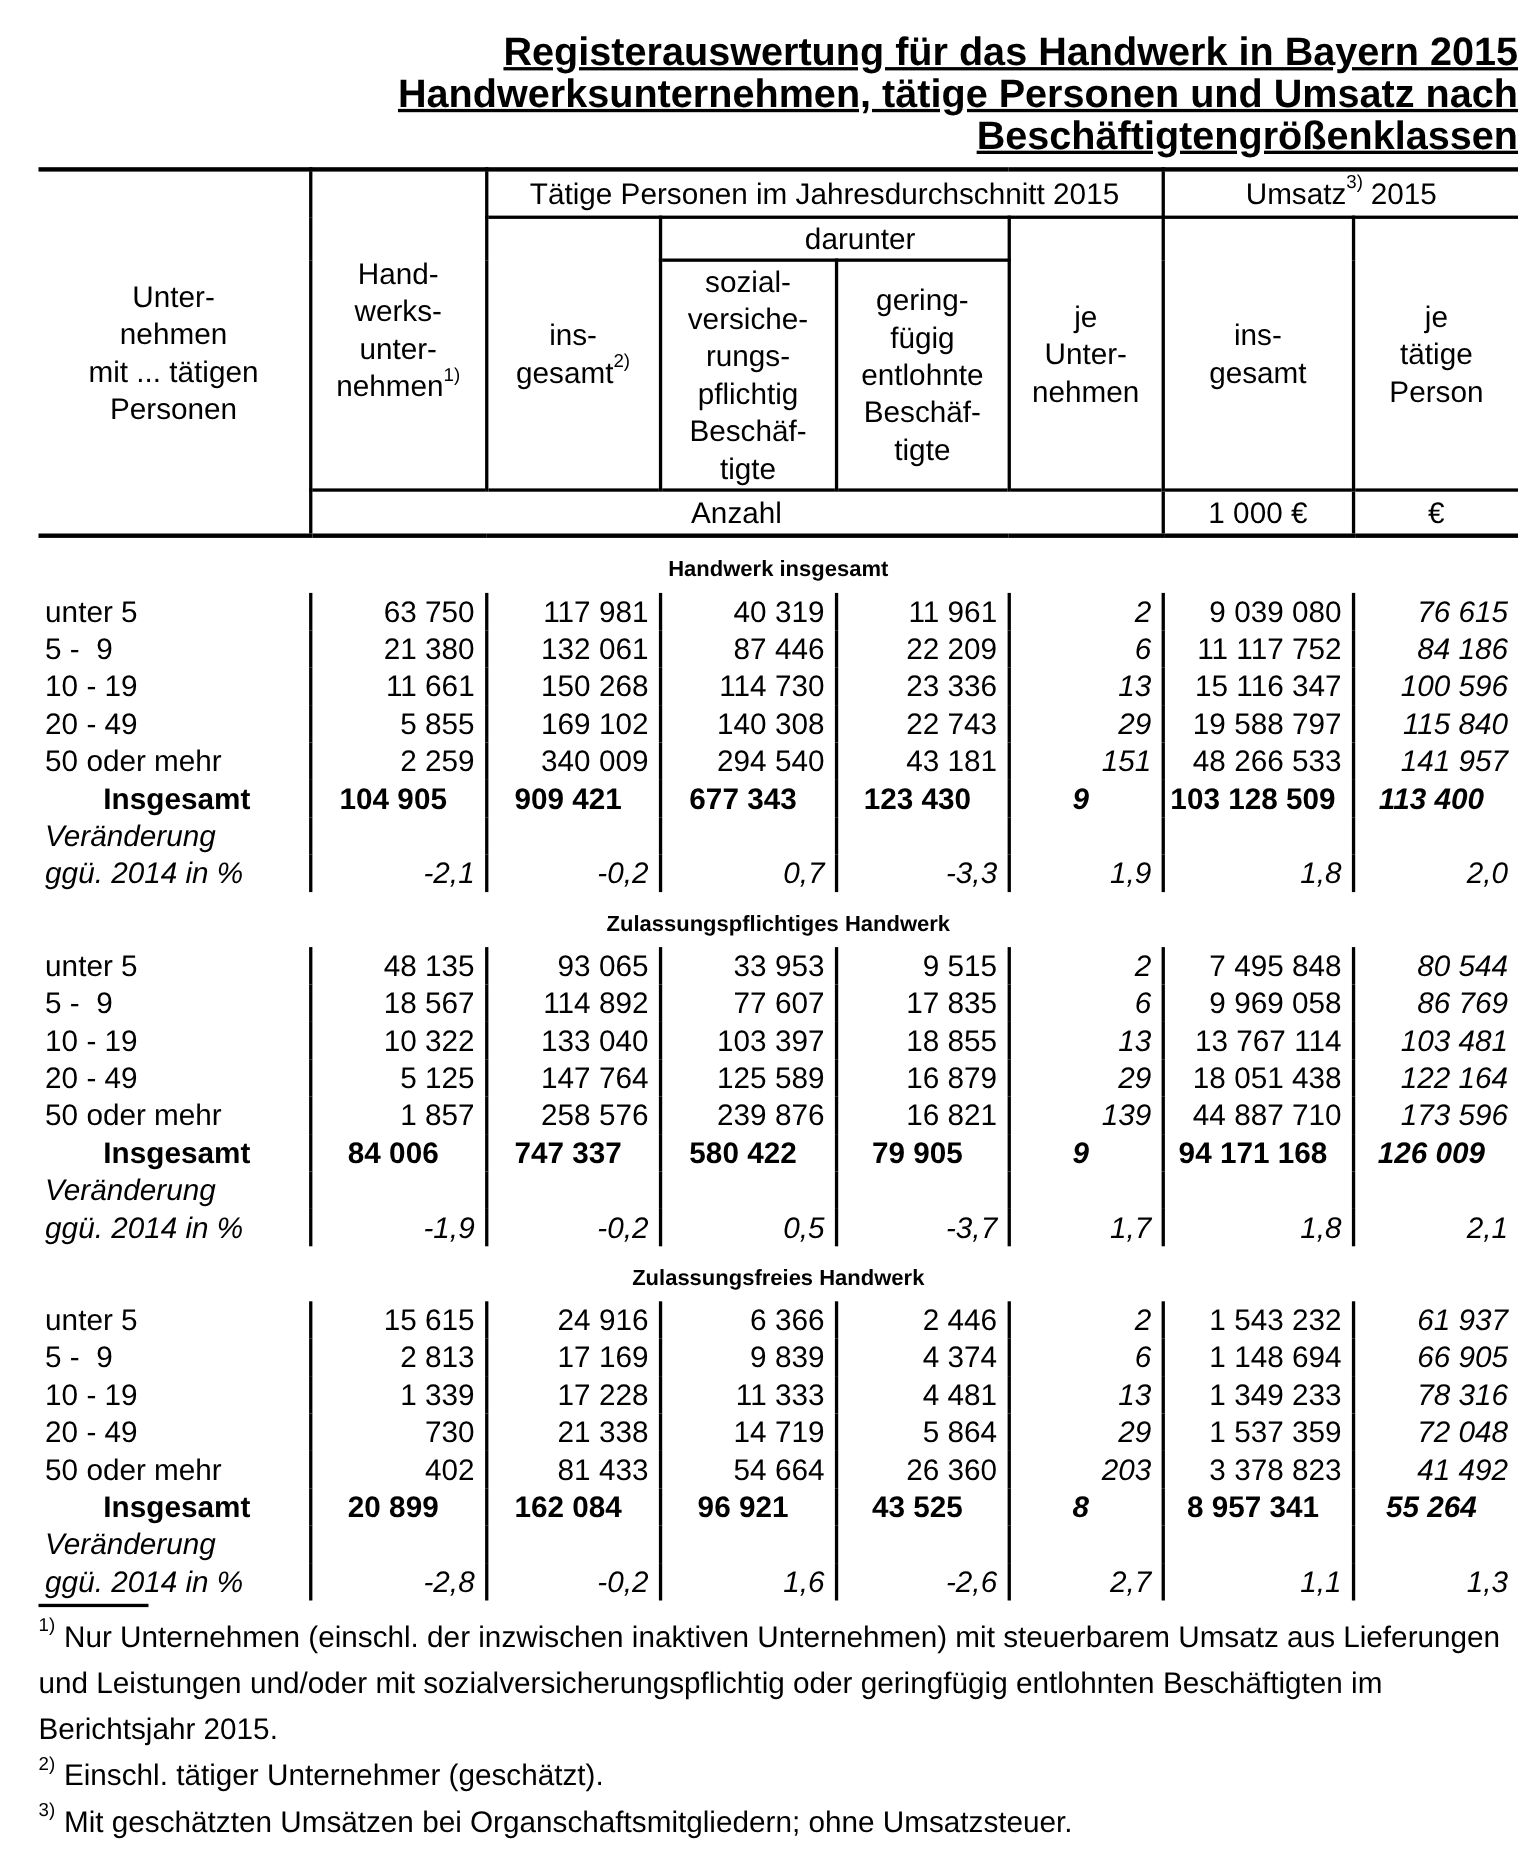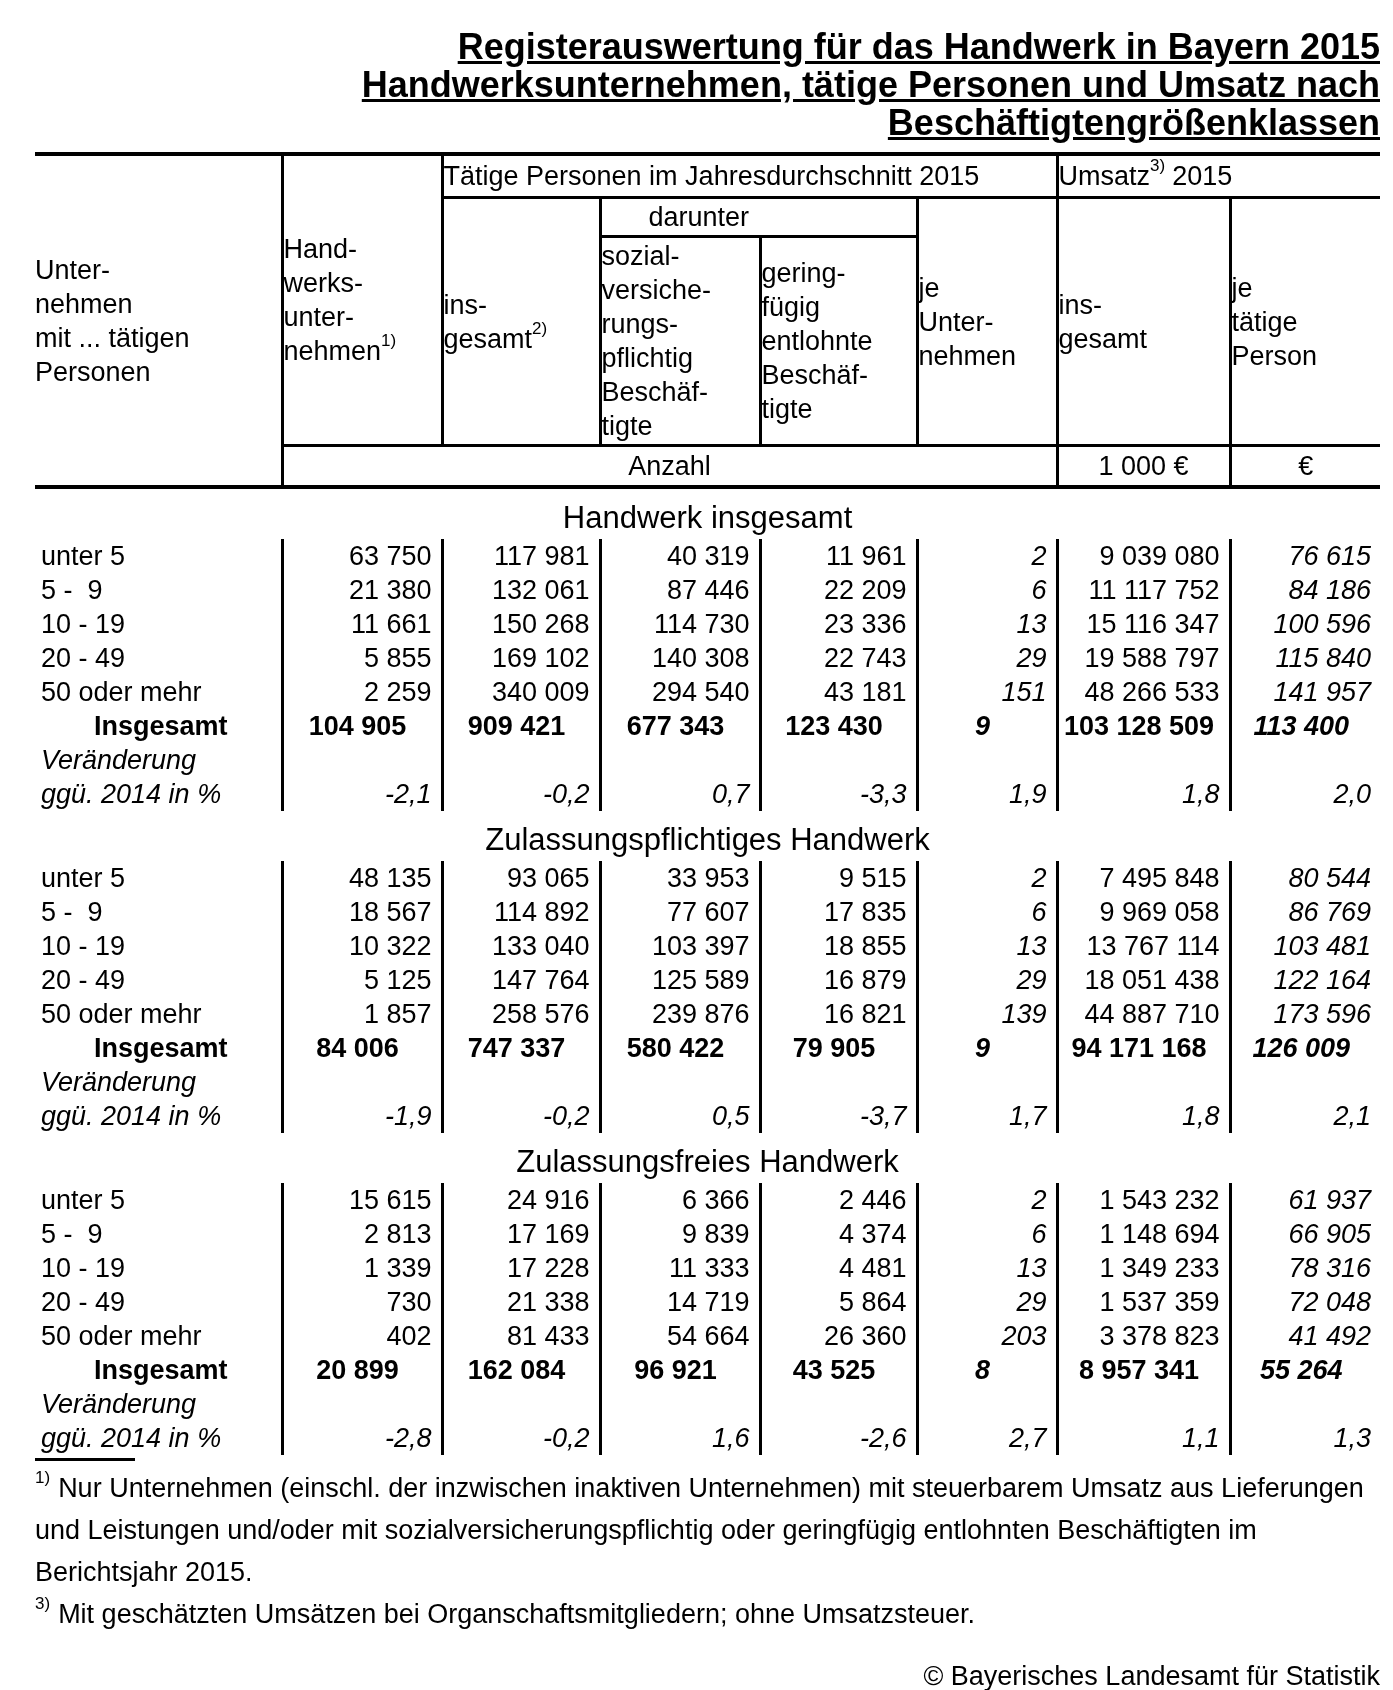--- a/index.html
+++ b/index.html
@@ -6,37 +6,37 @@
   body {
     width:1393px; height:1690px; color:#000;
     font-family:"Liberation Sans","DejaVu Sans",sans-serif;
     -webkit-font-smoothing:antialiased;
   }
   .titles { margin:28px 0 10px 35px; width:1345px; text-align:right;
             font-weight:bold; font-size:36px; line-height:38px;text-decoration:underline; }
   table { border-collapse:collapse; table-layout:fixed; margin-left:35px;
           width:1345px; border-top:4px solid #000; }
   th,td { padding:0; }
-  th { font-weight:normal; font-size:27px; text-align:left;
+  th { font-weight:normal; font-size:27px; text-align:center;
        vertical-align:middle; line-height:34px; }
   .pre { white-space:pre-line; }
   .vr { border-right:3px solid #000; }
   .banner { border-bottom:3px solid #000; height:40px; }
   .darunter { border-bottom:3px solid #000; height:36px;padding-left:47px; }
   .hc1 { border-bottom:4px solid #000; }
   .tall3 { height:206px; }
   tr.units td { border-top:3px solid #000; border-bottom:4px solid #000;
                 height:38px; text-align:center; font-size:27px; }
   tbody td { font-size:27px; height:34px; line-height:34px; }
   .num { text-align:right; padding-right:9px; }
   .lbl { text-align:left; padding-left:6px; white-space:pre; }
   .it  { font-style:italic; }
   tr.total td { font-weight:bold;text-align:center; }
   tr.change td { font-style:italic; }
-  tr.sect td { font-weight:normal; font-size:31px; text-align:center;
+  tr.sect td { font-weight:bold; font-size:20px; text-align:center;
                height:auto; line-height:30px; padding:14px 0 6px; }
   sup.sup { font-size:17px; line-height:0; position:relative; top:-4px; }
   .sfx { margin-left:7px; }
   .fnsep { width:100px; height:3px; background:#000; margin:3px 0 6px 35px; }
   .footnotes { margin-left:35px; width:1330px; font-size:27px; line-height:42px; }
   .footnotes p { margin:0; }
   .fntext { margin-left:8px; }
   .copyright { width:1345px; margin-left:35px; text-align:right;
                font-size:27px; margin-top:26px; }
 </style>
@@ -357,16 +357,17 @@
       <td class="num vr">1,1</td>
       <td class="num">1,3</td>
     </tr>
   </tbody>
 </table>
 
 <div class="fnsep"></div>
 
 <div class="footnotes">
   <p><sup class="sup">1)</sup><span class="fntext">Nur Unternehmen (einschl. der inzwischen inaktiven Unternehmen) mit steuerbarem Umsatz aus Lieferungen und Leistungen und/oder mit sozialversicherungspflichtig oder geringfügig entlohnten Beschäftigten im Berichtsjahr 2015.</span></p>
+  <p><sup class="sup">2)</sup><span class="fntext">Einschl. tätiger Unternehmer (geschätzt).</span></p>
   <p><sup class="sup">3)</sup><span class="fntext">Mit geschätzten Umsätzen bei Organschaftsmitgliedern; ohne Umsatzsteuer.</span></p>
 </div>
 
 <div class="copyright">© Bayerisches Landesamt für Statistik</div>
 
 </body></html>

